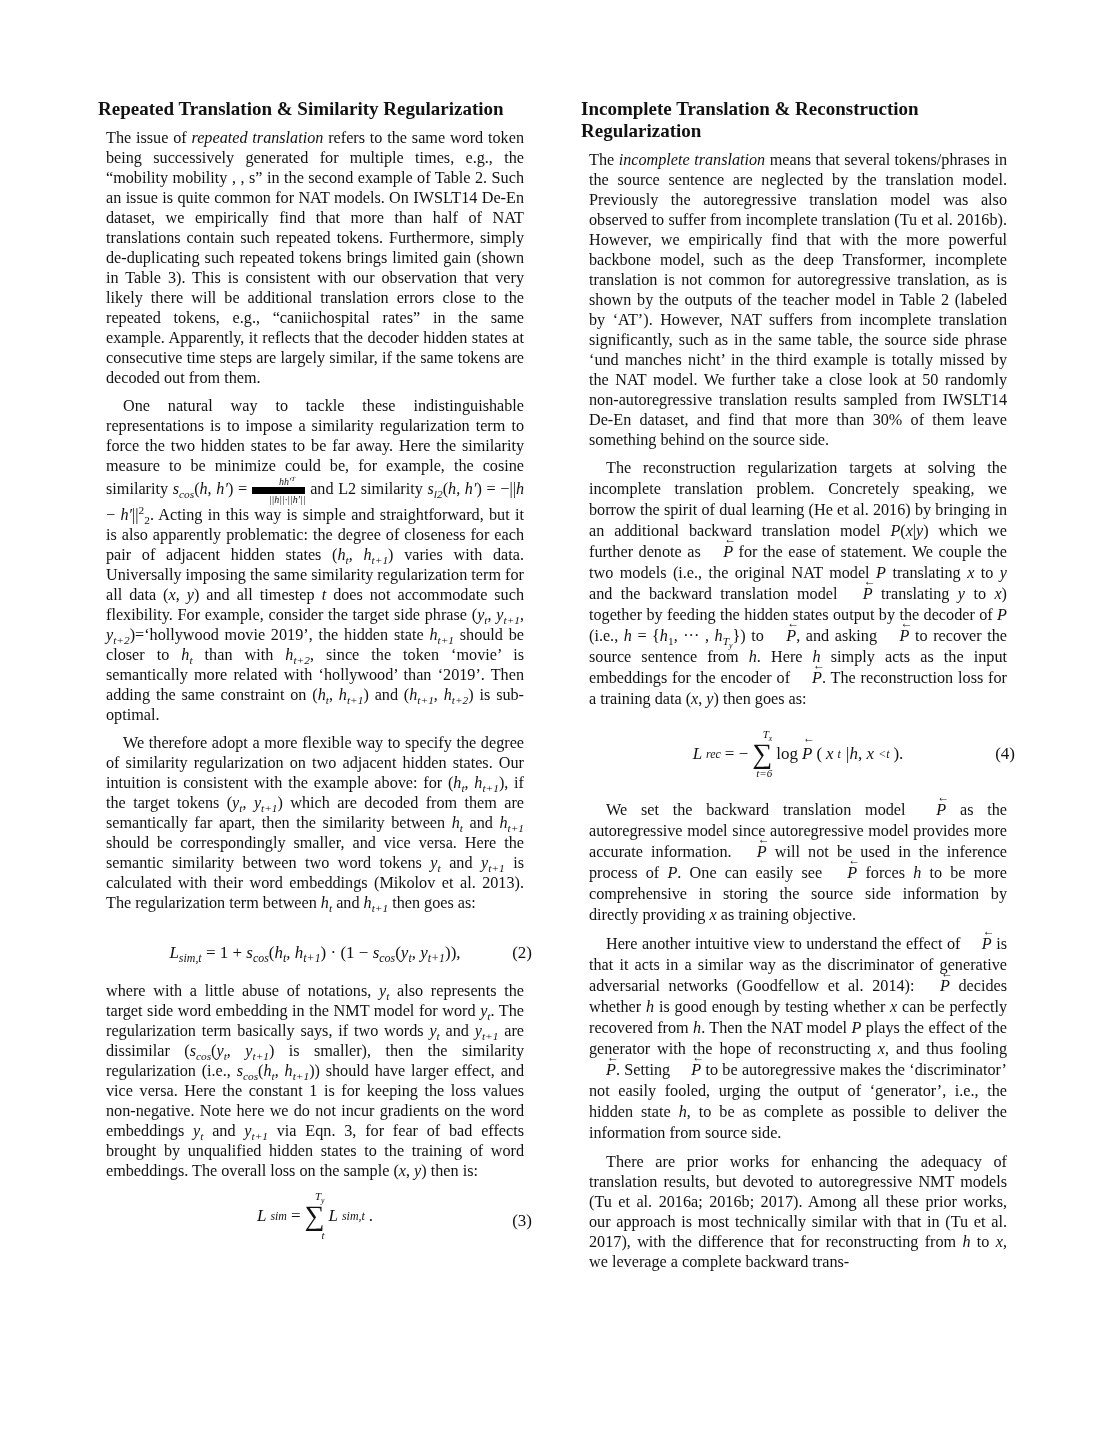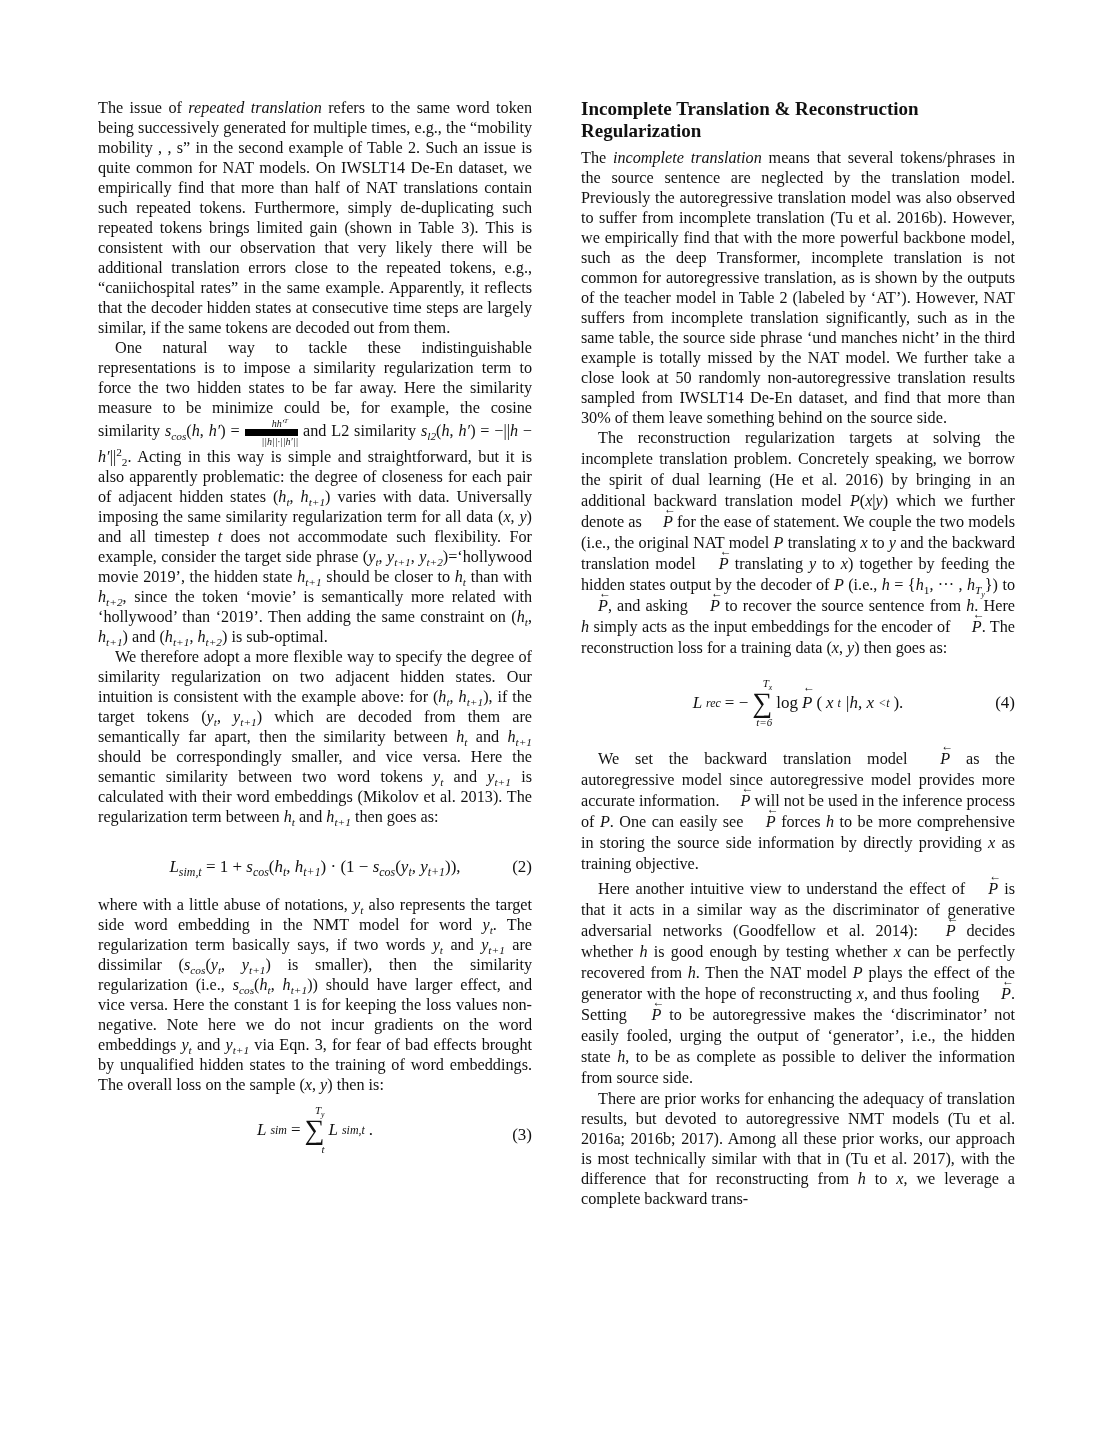--- a/index.html
+++ b/index.html
@@ -2,35 +2,36 @@
 <html><head>
 <meta charset="utf-8">
 <style>
   html,body{margin:0;padding:0;background:#ffffff;}
   body{width:1113px;height:1440px;position:relative;overflow:hidden;color:#111;
        font-family:"Liberation Serif","DejaVu Serif",serif;}
   .col{position:absolute;top:98px;width:434px;}
   .col.left{left:98px;}
   .col.right{left:581px;}
   h2{font-family:"Liberation Serif",serif;font-weight:bold;font-size:19px;line-height:22px;margin:0 0 6px 0;}
-  p{margin:0;font-size:16.2px;line-height:20px;text-align:justify;hyphens:auto;}
+  p{margin:8px;font-size:16.2px;line-height:20px;text-align:justify;hyphens:auto;}
   p.ind{text-indent:17px;}
   sub,sup{font-size:70%;line-height:0;}
   .eq{position:relative;font-size:17px;text-align:center;font-style:italic;}
   .eq .num{position:absolute;right:0;top:50%;transform:translateY(-50%);font-style:normal;}
   .sum{display:inline-flex;flex-direction:column;align-items:flex-end;vertical-align:middle;font-style:normal;line-height:1;}
   .sum .big{font-size:28px;}
   .sum .lim{font-size:11px;font-style:italic;}
   .arrP{position:relative;display:inline-block;font-style:italic;}
   .arrP::before{content:"\2190";position:absolute;top:-13px;left:1px;font-size:12px;font-style:normal;}
 </style>
 </head>
 <body>
 
 <div class="col left">
+  <h2>Repeated Translation &amp; Similarity Regularization</h2>
 
   <p>The issue of <i>repeated translation</i> refers to the same word token being successively generated for multiple times, e.g., the “mobility mobility , , s” in the second example of Table 2. Such an issue is quite common for NAT models. On IWSLT14 De-En dataset, we empirically find that more than half of NAT translations contain such repeated tokens. Furthermore, simply de-duplicating such repeated tokens brings limited gain (shown in Table 3). This is consistent with our observation that very likely there will be additional translation errors close to the repeated tokens, e.g., “caniichospital rates” in the same example. Apparently, it reflects that the decoder hidden states at consecutive time steps are largely similar, if the same tokens are decoded out from them.</p>
 
   <p class="ind">One natural way to tackle these indistinguishable representations is to impose a similarity regularization term to force the two hidden states to be far away. Here the similarity measure to be minimize could be, for example, the cosine similarity <i>s<sub>cos</sub></i>(<i>h</i>, <i>h′</i>) = <span style="display:inline-flex;flex-direction:column;vertical-align:middle;font-size:10px;line-height:11px;text-align:center;">
         <i style="border-bottom:7px solid #000000;">hh′<sup>T</sup></i>
         <i>||h||·||h′||</i>
       </span> and L2 similarity <i>s<sub>l2</sub></i>(<i>h</i>, <i>h′</i>) = −||<i>h</i> − <i>h′</i>||<sup>2</sup><sub>2</sub>. Acting in this way is simple and straightforward, but it is also apparently problematic: the degree of closeness for each pair of adjacent hidden states (<i>h<sub>t</sub></i>, <i>h<sub>t+1</sub></i>) varies with data. Universally imposing the same similarity regularization term for all data (<i>x</i>, <i>y</i>) and all timestep <i>t</i> does not accommodate such flexibility. For example, consider the target side phrase (<i>y<sub>t</sub></i>, <i>y<sub>t+1</sub></i>, <i>y<sub>t+2</sub></i>)=‘hollywood movie 2019’, the hidden state <i>h<sub>t+1</sub></i> should be closer to <i>h<sub>t</sub></i> than with <i>h<sub>t+2</sub></i>, since the token ‘movie’ is semantically more related with ‘hollywood’ than ‘2019’. Then adding the same constraint on (<i>h<sub>t</sub></i>, <i>h<sub>t+1</sub></i>) and (<i>h<sub>t+1</sub></i>, <i>h<sub>t+2</sub></i>) is sub-optimal.</p>
 
   <p class="ind">We therefore adopt a more flexible way to specify the degree of similarity regularization on two adjacent hidden states. Our intuition is consistent with the example above: for (<i>h<sub>t</sub></i>, <i>h<sub>t+1</sub></i>), if the target tokens (<i>y<sub>t</sub></i>, <i>y<sub>t+1</sub></i>) which are decoded from them are semantically far apart, then the similarity between <i>h<sub>t</sub></i> and <i>h<sub>t+1</sub></i> should be correspondingly smaller, and vice versa. Here the semantic similarity between two word tokens <i>y<sub>t</sub></i> and <i>y<sub>t+1</sub></i> is calculated with their word embeddings (Mikolov et al. 2013). The regularization term between <i>h<sub>t</sub></i> and <i>h<sub>t+1</sub></i> then goes as:</p>
 

